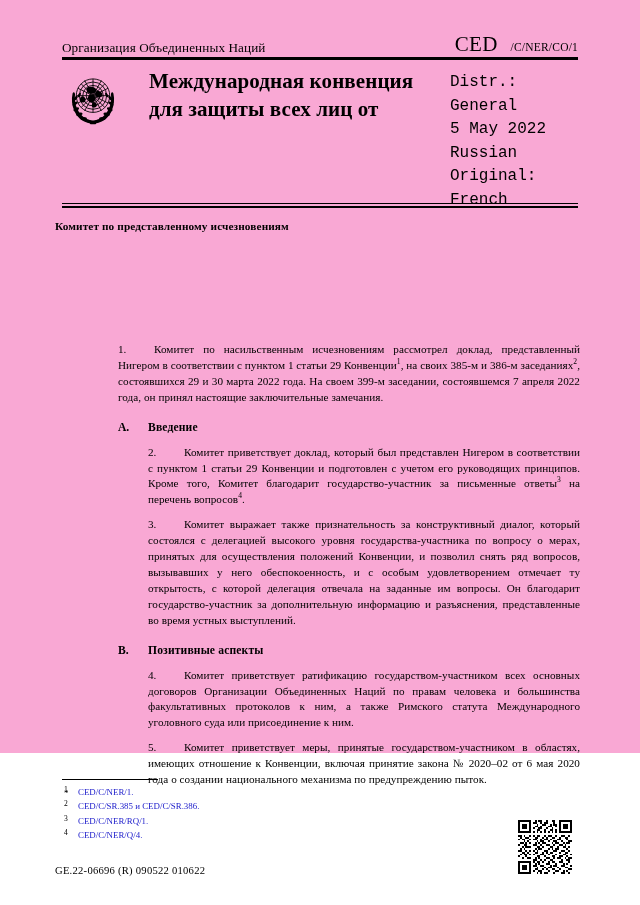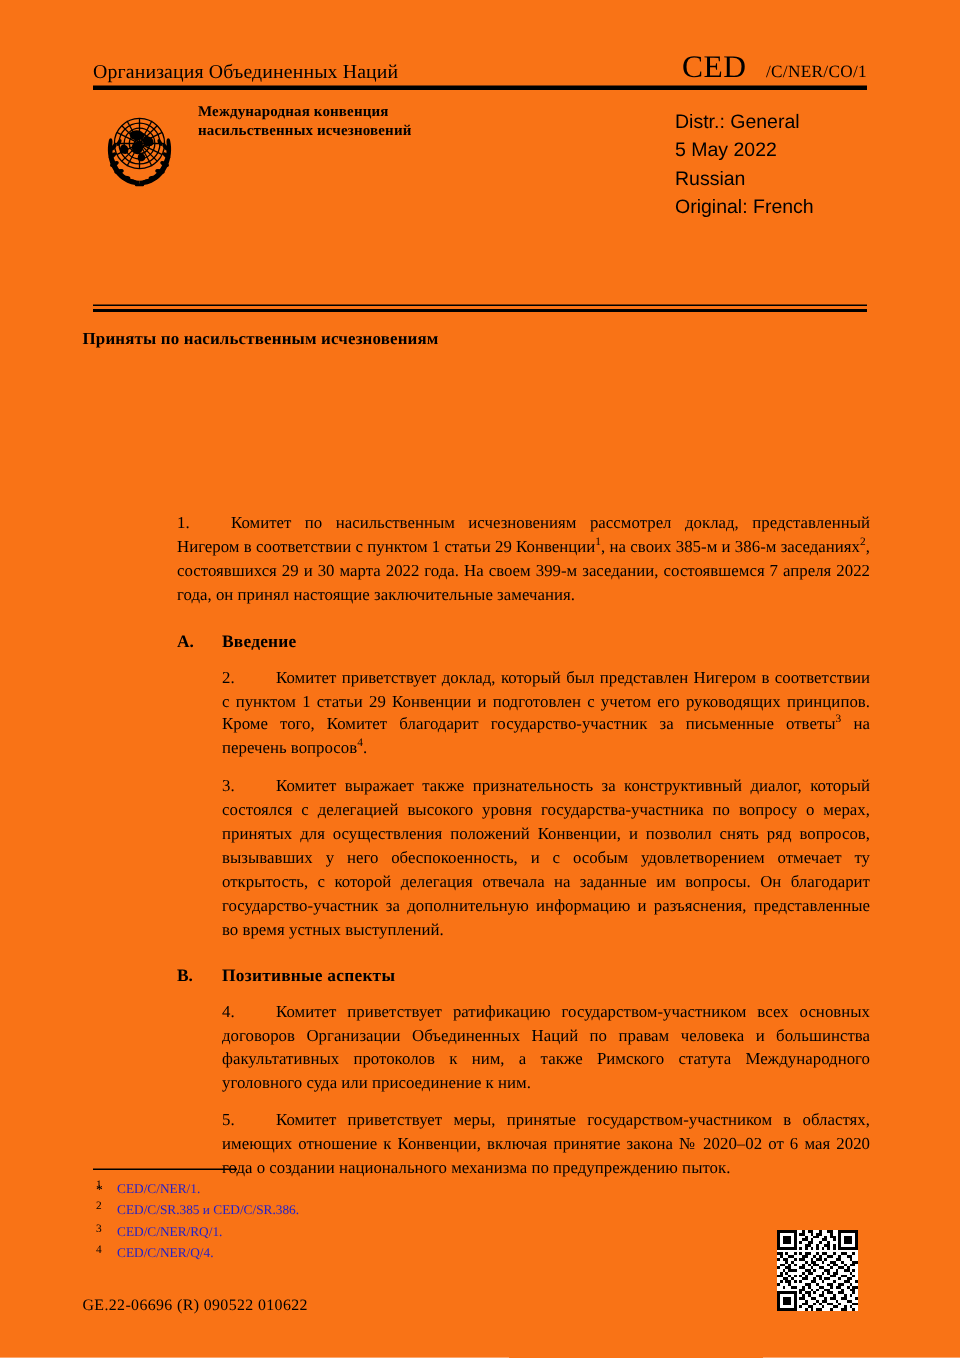--- a/index.html
+++ b/index.html
@@ -14,22 +14,22 @@
     position: relative;
     font-family: "Liberation Serif", "DejaVu Serif", serif;
     color: #000000;
     overflow: hidden;
   }
 
   .page {
     position: absolute;
     inset: 0;
     width: 640px;
-    height: 905px;
-    background: #f97316;
+    height: 753px;
+    background: #f9a8d4;
   }
 
   
   .masthead {
     position: absolute;
     left: 62px;
     top: 34px;
     width: 516px;
   }
   .masthead-top {
@@ -78,33 +78,33 @@
     margin-top: 7px;
   }
   .un-emblem {
     width: 62px;
     height: 62px;
     flex: 0 0 62px;
     margin-top: 2px;
   }
   .conv-title {
     flex: 1 1 auto;
-    margin-left: 8px;
+    margin-left: 25px;
     font-family: "Liberation Serif", serif;
     font-weight: bold;
-    font-size: 10px;
+    font-size: 21px;
     line-height: 1.32;
     letter-spacing: 0.1px;
     padding-top: 1px;
   }
   .distr-block {
     flex: 0 0 128px;
     margin-left: 28px;
-    font-family: Liberation Sans, sans-serif;
-    font-size: 13px;
+    font-family: Liberation Mono, monospace;
+    font-size: 16px;
     line-height: 1.47;
     padding-top: 4px;
   }
 
   
   .mid-rules {
     position: absolute;
     left: 62px;
     top: 203px;
     width: 516px;
@@ -313,39 +313,39 @@
             <ellipse cx="65" cy="80" rx="5.2" ry="2.4" transform="rotate(-4 65 80)"></ellipse>
             <ellipse cx="57" cy="84" rx="5" ry="2.3" transform="rotate(-16 57 84)"></ellipse>
             <ellipse cx="72" cy="42" rx="4" ry="2" transform="rotate(62 72 42)"></ellipse>
             <rect x="45" y="86" width="10" height="3" rx="1.4"></rect>
           </g>
         </svg>
       </div>
 
       <div class="conv-title">
         <div>Международная конвенция</div>
-        <div>насильственных исчезновений</div>
+        <div>для защиты всех лиц от</div>
       </div>
 
       <div class="distr-block">
         <div>Distr.: General</div>
         <div>5 May 2022</div>
         <div>Russian</div>
         <div>Original: French</div>
       </div>
 
     </div>
   </div>
 
   <div class="mid-rules">
     <div class="rule-thin"></div>
     <div class="rule-thick"></div>
   </div>
 
-  <div class="committee">Приняты по насильственным исчезновениям</div>
+  <div class="committee">Комитет по представленному исчезновениям</div>
 
 
   <div class="content">
 
     <p class="para">
       <span class="pnum">1.</span><span>Комитет по насильственным исчезновениям рассмотрел доклад, представленный Нигером в соответствии с пунктом 1 статьи 29 Конвенции</span><sup class="fn">1</sup><span>, на своих 385-м и 386-м заседаниях</span><sup class="fn">2</sup><span>, состоявшихся 29 и 30 марта 2022 года. На своем 399-м заседании, состоявшемся 7 апреля 2022 года, он принял настоящие заключительные замечания.</span>
     </p>
 
     <div class="sec-indent">
       <div class="section-head">

